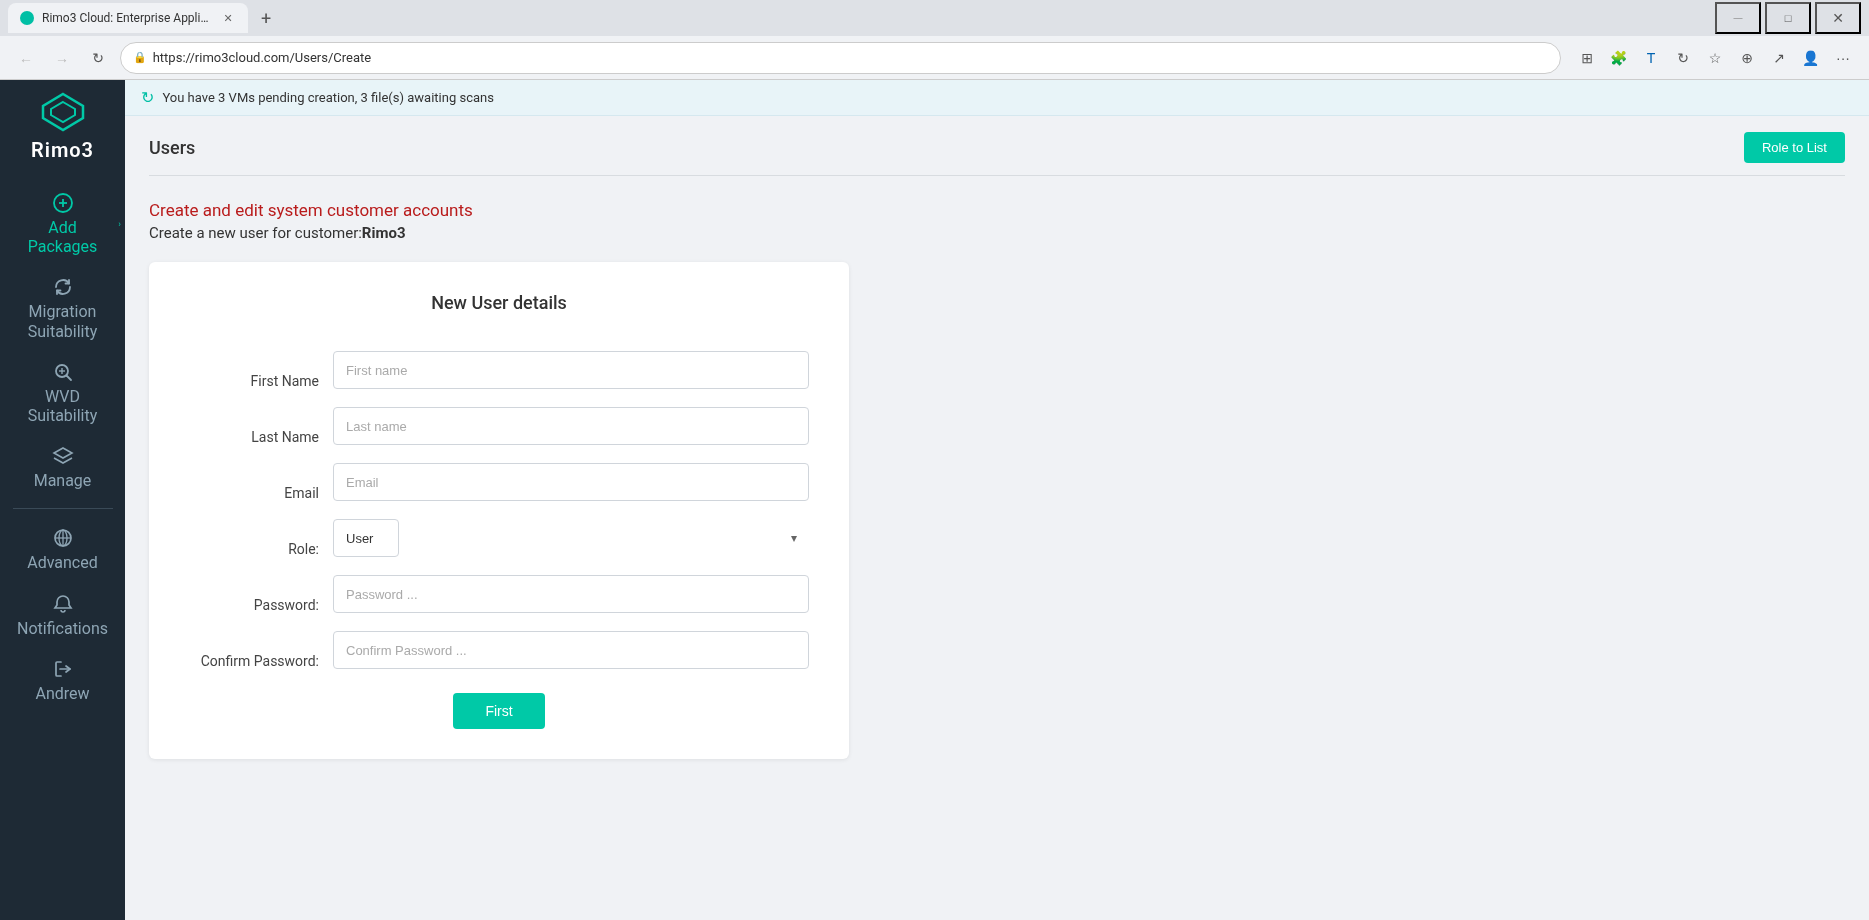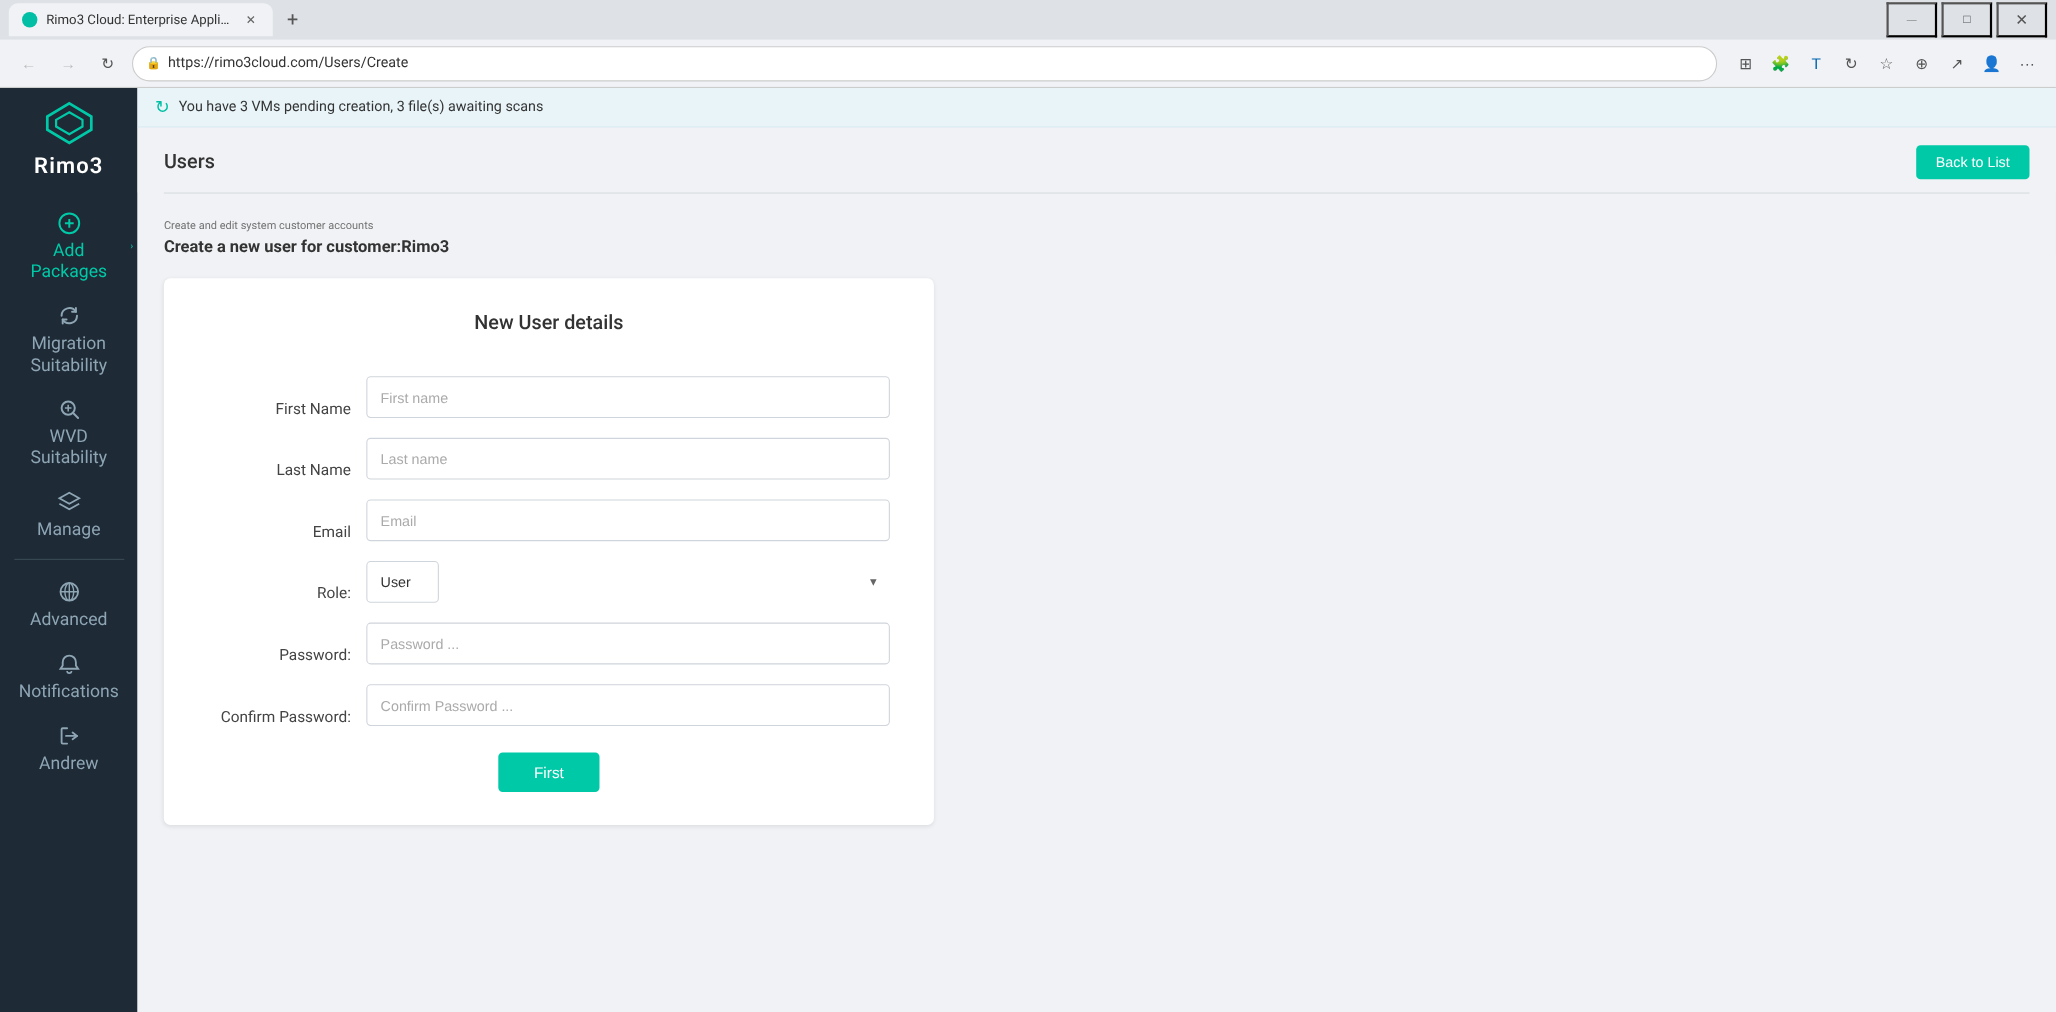--- a/index.html
+++ b/index.html
@@ -50,23 +50,23 @@
 
     
     .page-header { padding: 16px 24px 12px; display: flex; align-items: center; justify-content: space-between; background: #f0f2f5; flex-shrink: 0; }
     .page-title { font-size: 18px; font-weight: 500; color: #333; }
     .back-to-list-btn { background: #00c9a7; color: white; border: none; border-radius: 4px; padding: 8px 18px; font-size: 13px; cursor: pointer; font-weight: 500; }
 
     .page-divider { height: 1px; background: #d8dce0; margin: 0 24px; }
 
     
     .form-section { padding: 24px; flex: 1; overflow-y: auto; }
-    .form-subtitle { font-size: 10px; color: #737373; margin-bottom: 4px; }
+    .form-subtitle { font-size: 17px; color: #b91c1c; margin-bottom: 4px; }
     .form-customer-title { font-size: 15px; color: #333; font-weight: 500; margin-bottom: 20px; }
-    .form-customer-title span { font-weight: 700; }
+    .form-customer-title span { font-weight: 400; }
 
     .form-card { background: white; border-radius: 6px; padding: 30px 40px 30px; max-width: 700px; box-shadow: 0 1px 4px rgba(0,0,0,0.08); }
     .form-card-title { text-align: center; font-size: 18px; font-weight: 500; color: #333; margin-bottom: 38px; }
 
     .form-row { display: flex; align-items: flex-end; margin-bottom: 18px; gap: 14px; }
     .form-label { width: 130px; font-size: 14px; color: #444; text-align: right; flex-shrink: 0; }
     .form-input { flex: 1; height: 38px; border: 1px solid #d0d5db; border-radius: 4px; padding: 0 12px; font-size: 13px; color: #333; outline: none; background: white; }
     .form-input::placeholder { color: #aaa; }
     .form-select { flex: 1; height: 38px; border: 1px solid #d0d5db; border-radius: 4px; padding: 0 12px; font-size: 13px; color: #333; outline: none; background: white; appearance: none; cursor: pointer; }
     .select-wrapper { flex: 1; position: relative; }
@@ -210,21 +210,21 @@
 
     <div class="main-content">
 
       <div class="notification-bar">
         <span class="refresh-icon">↻</span>
         <span>You have 3 VMs pending creation, 3 file(s) awaiting scans</span>
       </div>
 
       <div class="page-header">
         <h1 class="page-title">Users</h1>
-        <button class="back-to-list-btn">Back to List</button>
+        <button class="back-to-list-btn">Role to List</button>
       </div>
       <div class="page-divider"></div>
 
       <div class="form-section">
         <p class="form-subtitle">Create and edit system customer accounts</p>
         <p class="form-customer-title">
           <span>Create a new user for customer:</span><span style="font-weight:700;">Rimo3</span>
         </p>
 
         <div class="form-card">

